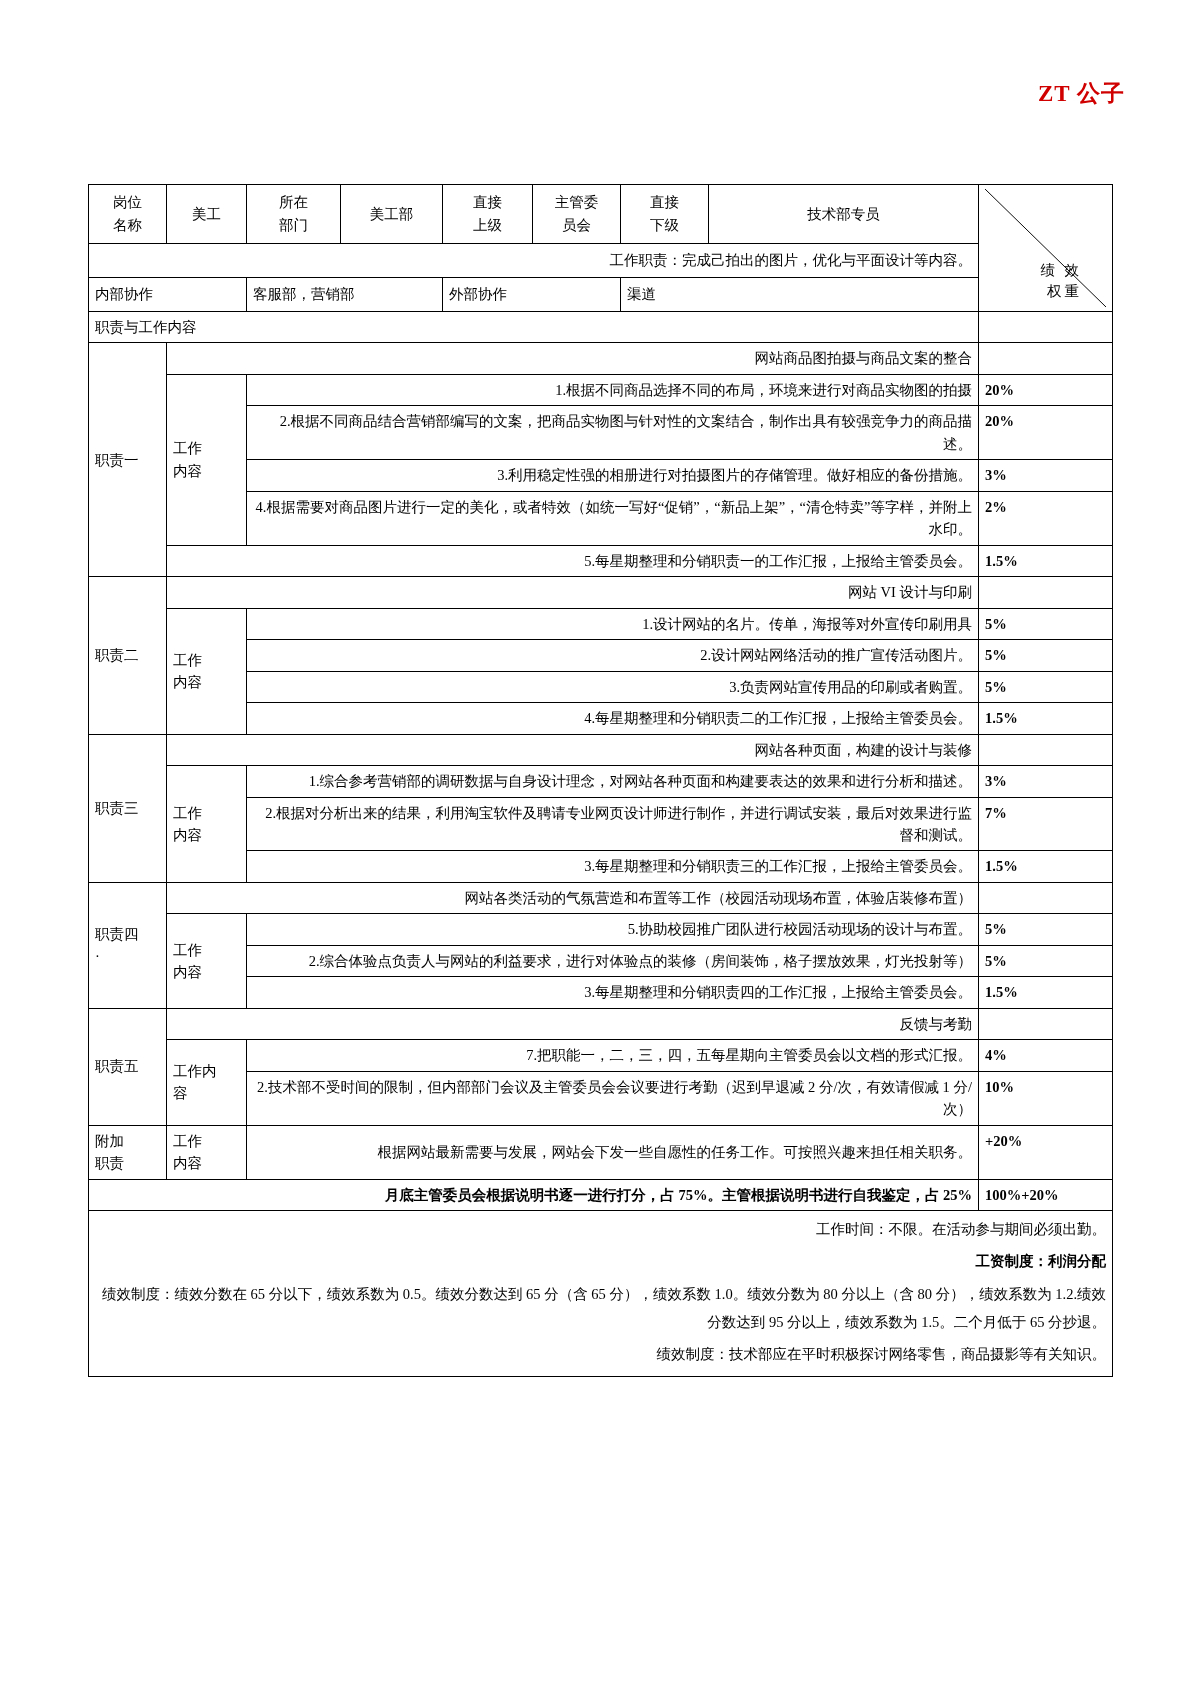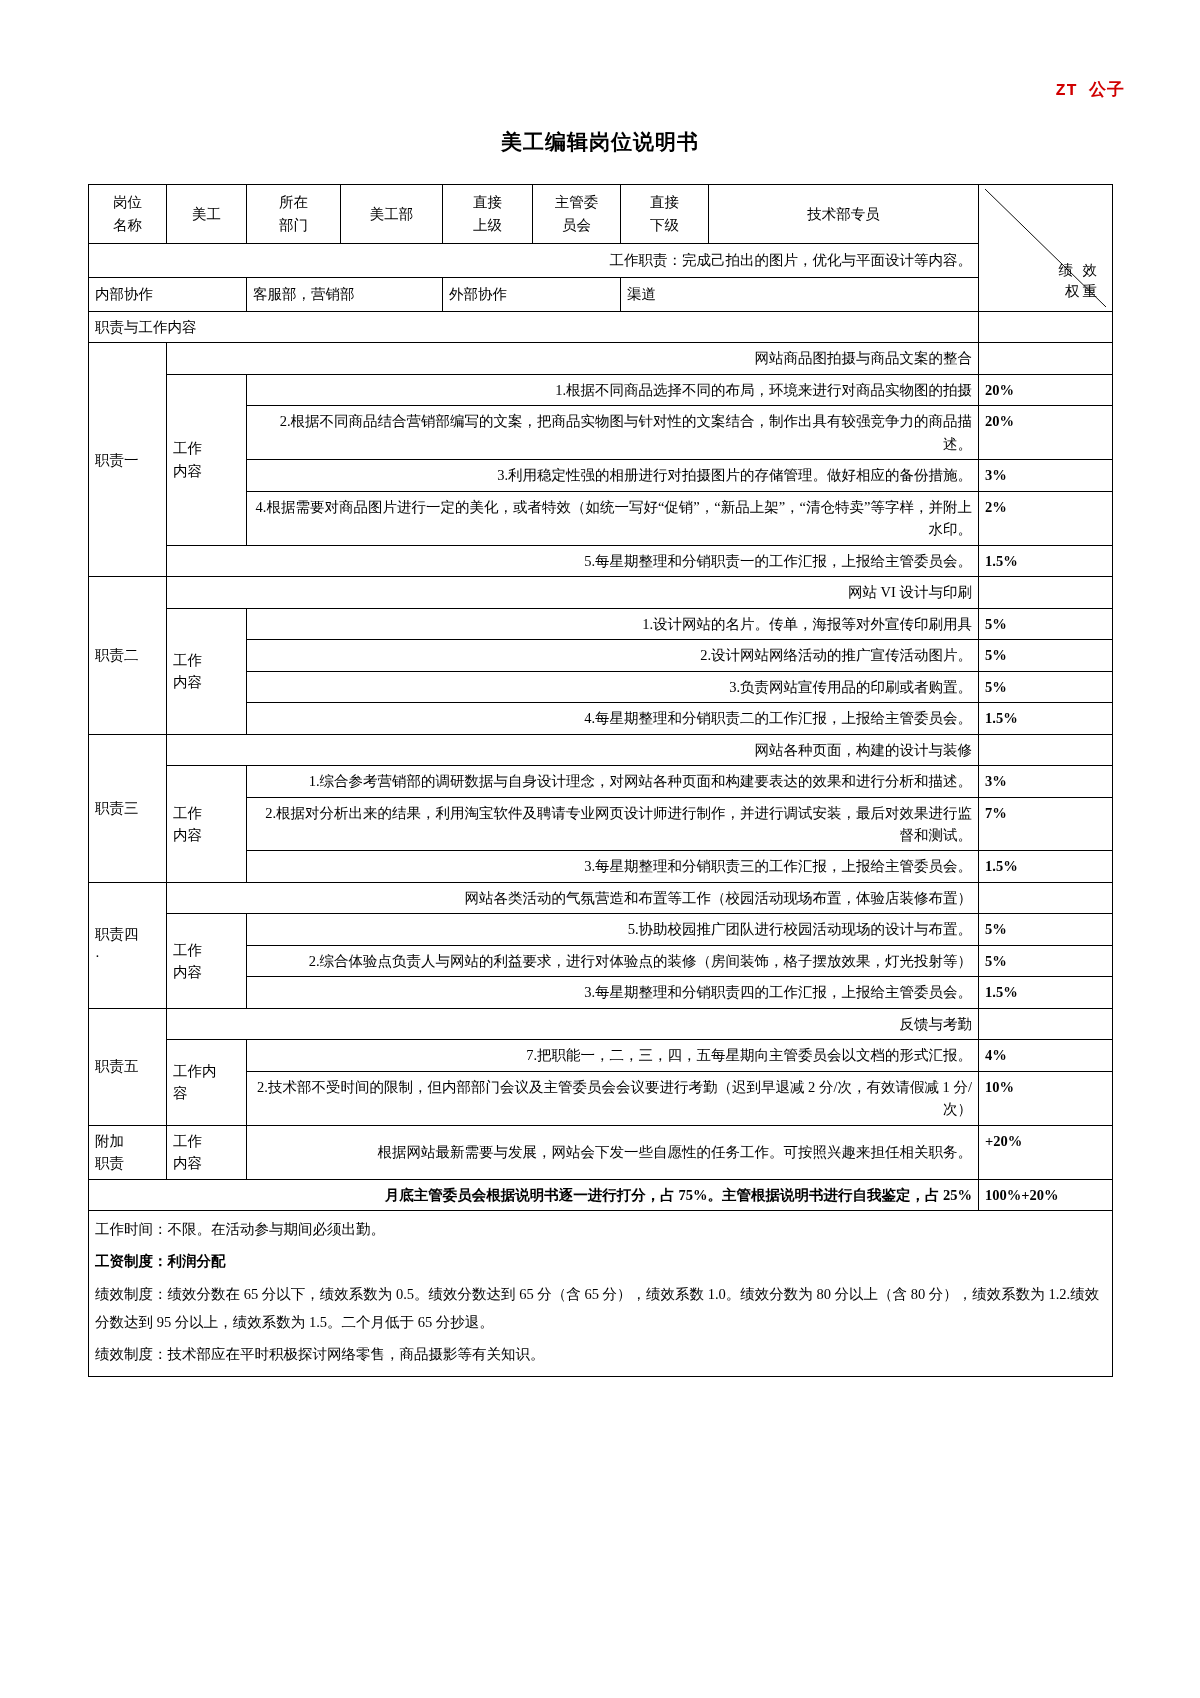--- a/index.html
+++ b/index.html
@@ -18,23 +18,23 @@
     width: 1200px;
     height: 1698px;
     position: relative;
     box-sizing: border-box;
     padding: 0;
   }
   .watermark {
     position: absolute;
     top: 78px;
     right: 75px;
-    font-family: Liberation Mono, monospace;
+    font-family: Liberation Serif, serif;
     font-weight: bold;
-    font-size: 17px;
+    font-size: 23px;
     color: #d00000;
     letter-spacing: 1px;
   }
   .doc-title {
     text-align: center;
     font-size: 21px;
     font-weight: bold;
     margin: 0;
     padding-top: 128px;
     letter-spacing: 1px;
@@ -74,45 +74,45 @@
     height: 100%;
     min-height: 80px;
   }
   .diag svg {
     position: absolute;
     left: 0; top: 0;
     width: 100%; height: 100%;
   }
   .diag .lbl {
     position: absolute;
-    right: 6px;
+    right: 24px;
     bottom: 4px;
     font-size: 14.5px;
     letter-spacing: 3px;
     text-align: right;
     line-height: 1.5;
   }
   .notes td {
     border: 1px solid #000;
     padding: 8px 10px 10px 10px;
   }
   .notes p {
     margin: 0 0 4px 0;
     font-size: 14.5px;
     line-height: 1.95;
+    text-align: right;
   }
 </style>
 </head>
 <body>
 
 <div class="page">
 
   <div class="watermark">ZT 公子</div>
 
-  <h1 class="doc-title">美工编辑岗位说明书</h1>
 
   <div class="table-wrap">
     <table class="main">
       <colgroup>
         <col style="width:78px">
         <col style="width:80px">
         <col style="width:94px">
         <col style="width:102px">
         <col style="width:90px">
         <col style="width:88px">

